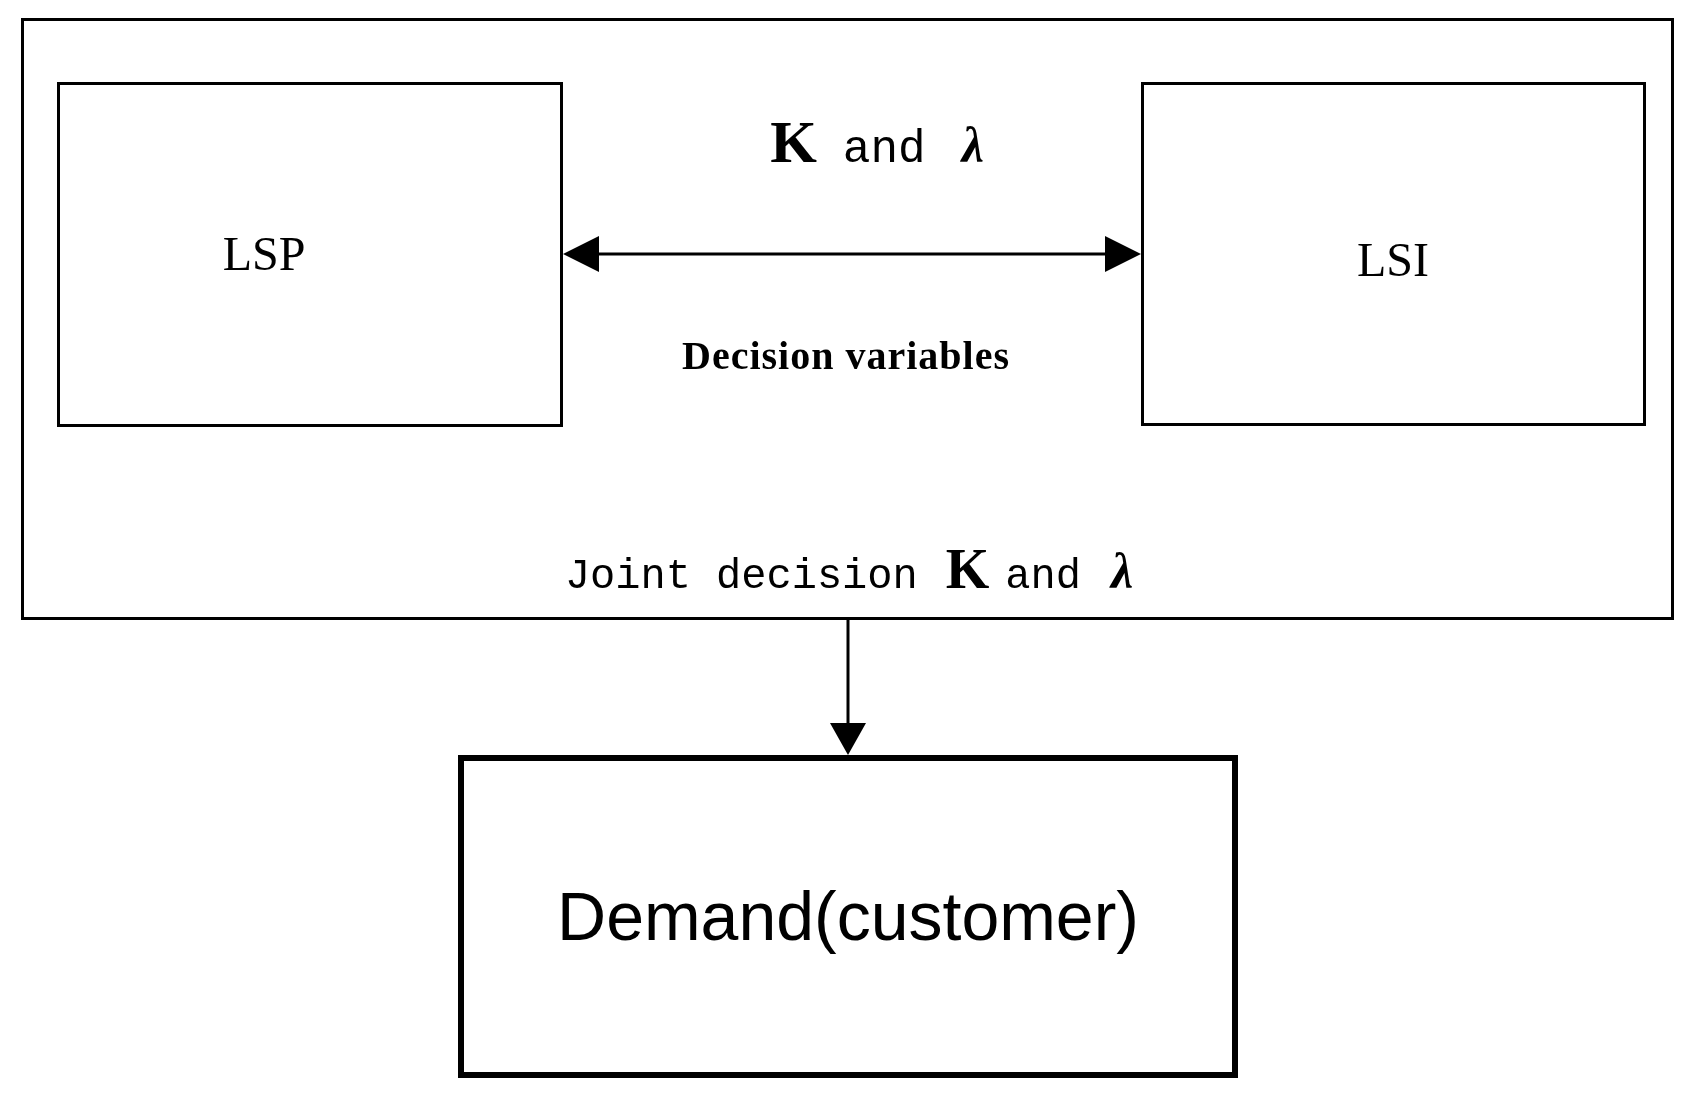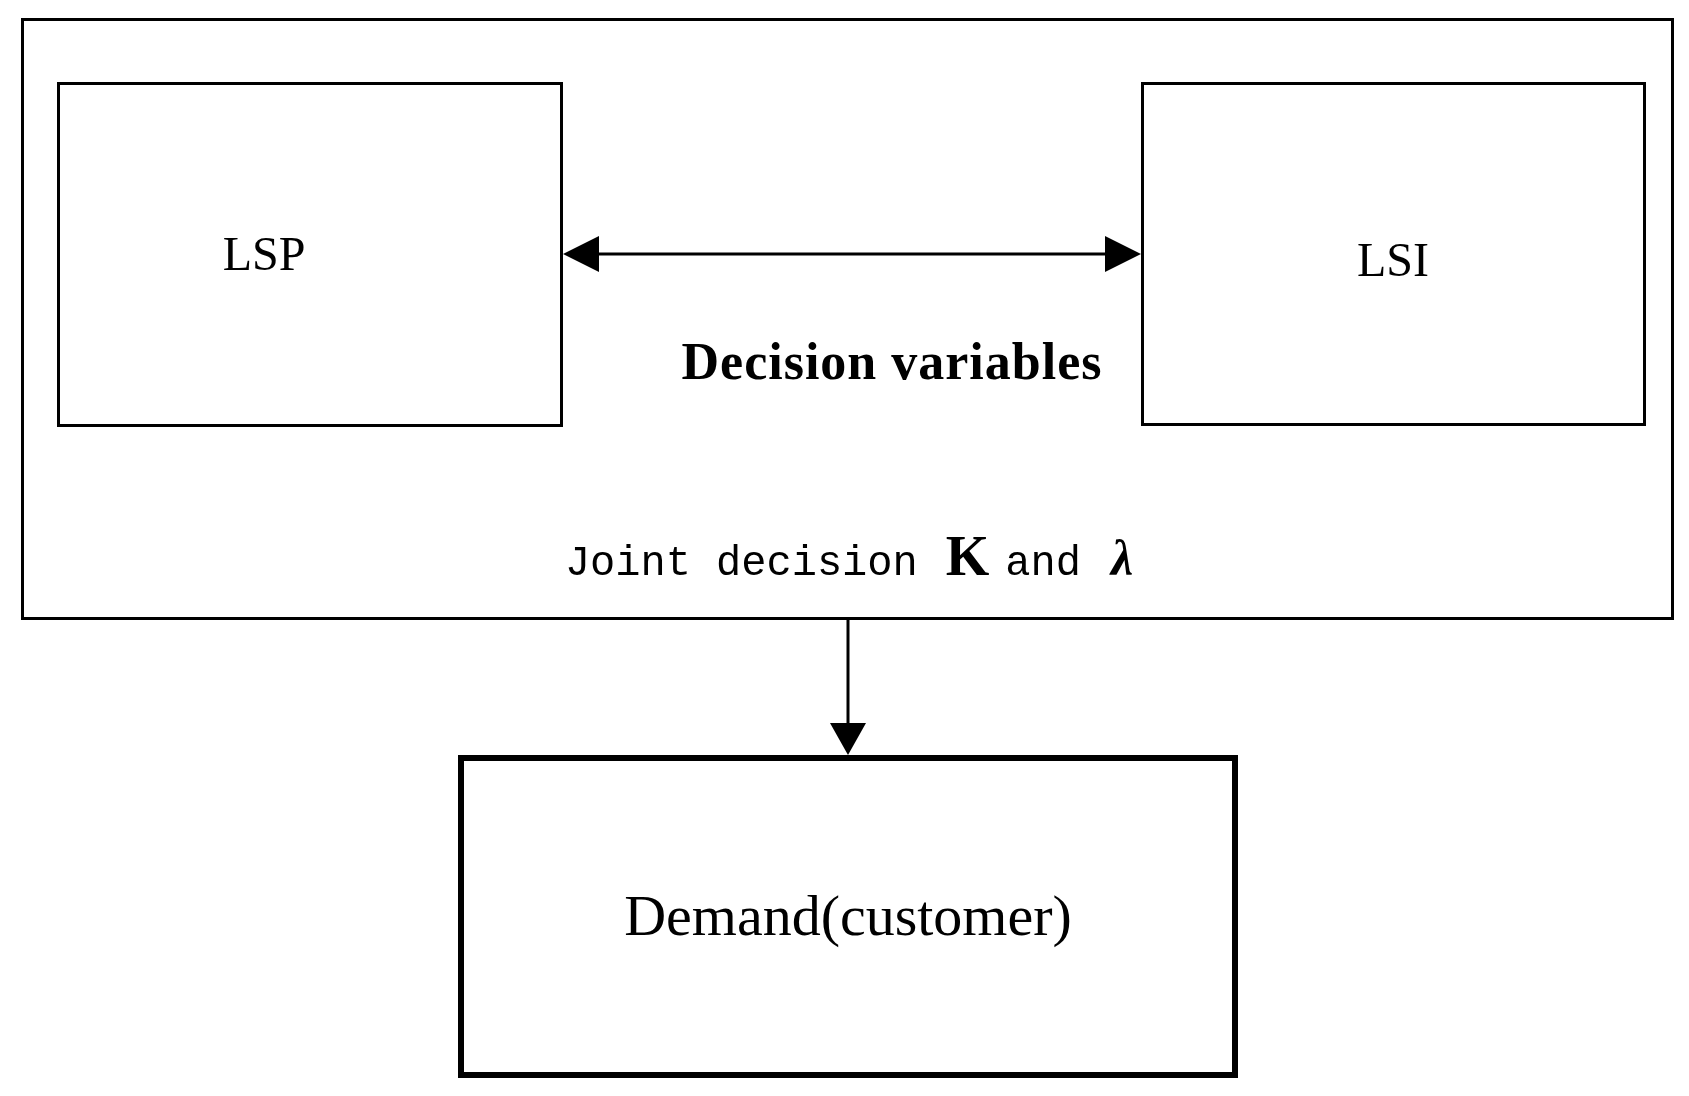--- a/index.html
+++ b/index.html
@@ -30,44 +30,43 @@
     color: #000000;
   }
   .center-xy { transform: translate(-50%, -50%); }
   .center-x  { transform: translateX(-50%); }
 
   .node-label {
     font-size: 48px;
     font-family: "Liberation Serif", "DejaVu Serif", serif;
   }
   .demand-label {
-    font-size: 58px;
-    font-family: Liberation Serif, serif;
+    font-size: 68px;
+    font-family: Liberation Sans, sans-serif;
   }
   .mono-text {
     font-family: "Liberation Mono", "DejaVu Sans Mono", monospace;
     font-size: 46px;
   }
   .k-sym {
     font-family: "Liberation Serif", "DejaVu Serif", serif;
     font-weight: bold;
     font-size: 60px;
   }
   .lambda-sym {
     font-family: "Liberation Serif", "DejaVu Serif", serif;
     font-weight: bold;
     font-style: italic;
     font-size: 50px;
   }
   .decision-vars {
     font-family: "Liberation Serif", "DejaVu Serif", serif;
     font-weight: bold;
-    font-size: 52px;
+    font-size: 40px;
     letter-spacing: 1px;
-    margin-left: 46px;
   }
   .joint-line .mono-text { font-size: 42px; }
   .joint-line .k-sym     { font-size: 56px; margin-left: 28px; }
   .joint-line .and-gap   { margin-left: 16px; }
   .joint-line .lambda-sym{ font-size: 50px; margin-left: 30px; }
 
   .top-label .and-gap    { margin-left: 26px; }
   .top-label .lambda-sym { margin-left: 36px; }
 
   #arrow-overlay {
@@ -92,23 +91,26 @@
   <svg id="arrow-overlay" width="1689" height="1096" viewBox="0 0 1689 1096">
 
     <line x1="596" y1="254" x2="1108" y2="254" stroke="#000000" stroke-width="3"></line>
     <polygon points="563,254 599,236 599,272" fill="#000000"></polygon>
     <polygon points="1141,254 1105,236 1105,272" fill="#000000"></polygon>
 
     <line x1="848" y1="620" x2="848" y2="726" stroke="#000000" stroke-width="3"></line>
     <polygon points="848,755 830,723 866,723" fill="#000000"></polygon>
   </svg>
 
+  <div class="label top-label center-x" style="left:877px; top:112px;">
+    <span class="k-sym">K</span><span class="mono-text and-gap">and</span><span class="lambda-sym">λ</span>
+  </div>
 
   <div class="label decision-vars center-x" style="left:846px; top:336px;">Decision variables</div>
 
-  <div class="label joint-line center-x" style="left:849px; top:528px;text-align:center;">
+  <div class="label joint-line center-x" style="left:849px; top:541px;text-align:center;">
     <span class="mono-text">Joint decision</span><span class="k-sym">K</span><span class="mono-text and-gap">and</span><span class="lambda-sym">λ</span>
   </div>
 
   <div class="box thick-border" style="left:458px; top:755px; width:780px; height:323px;"></div>
   <div class="label demand-label center-xy" style="left:848px; top:916px;">Demand(customer)</div>
 
 </div>
 
 </body></html>

